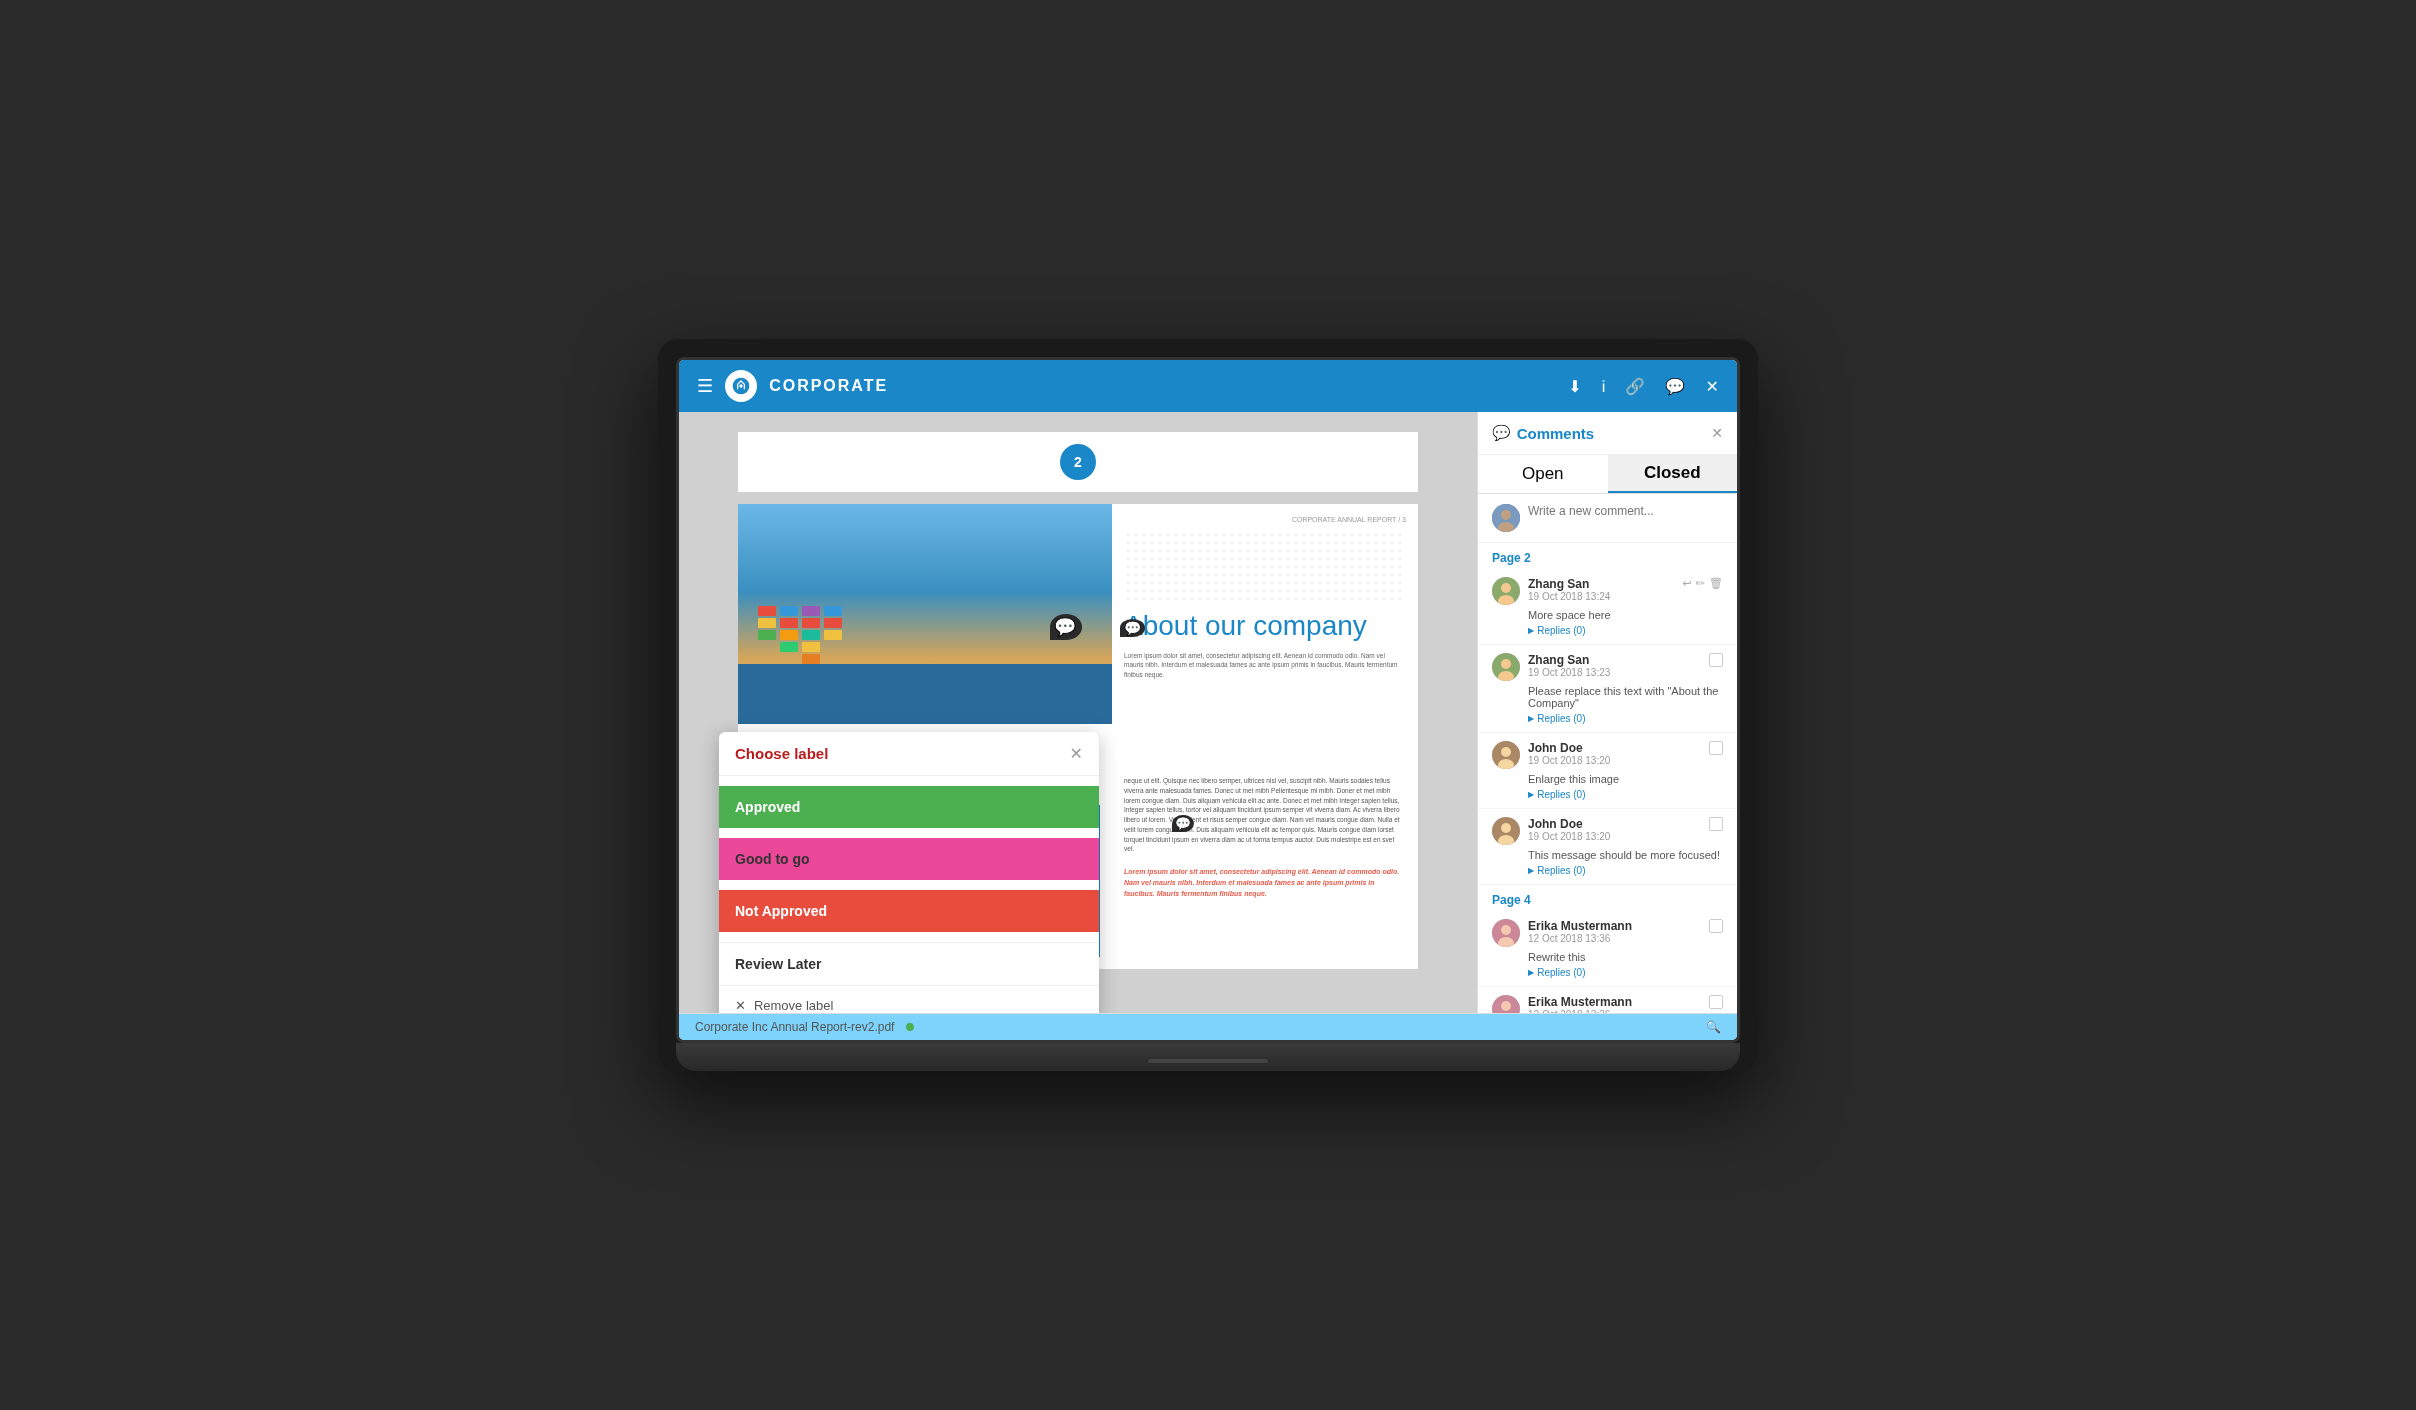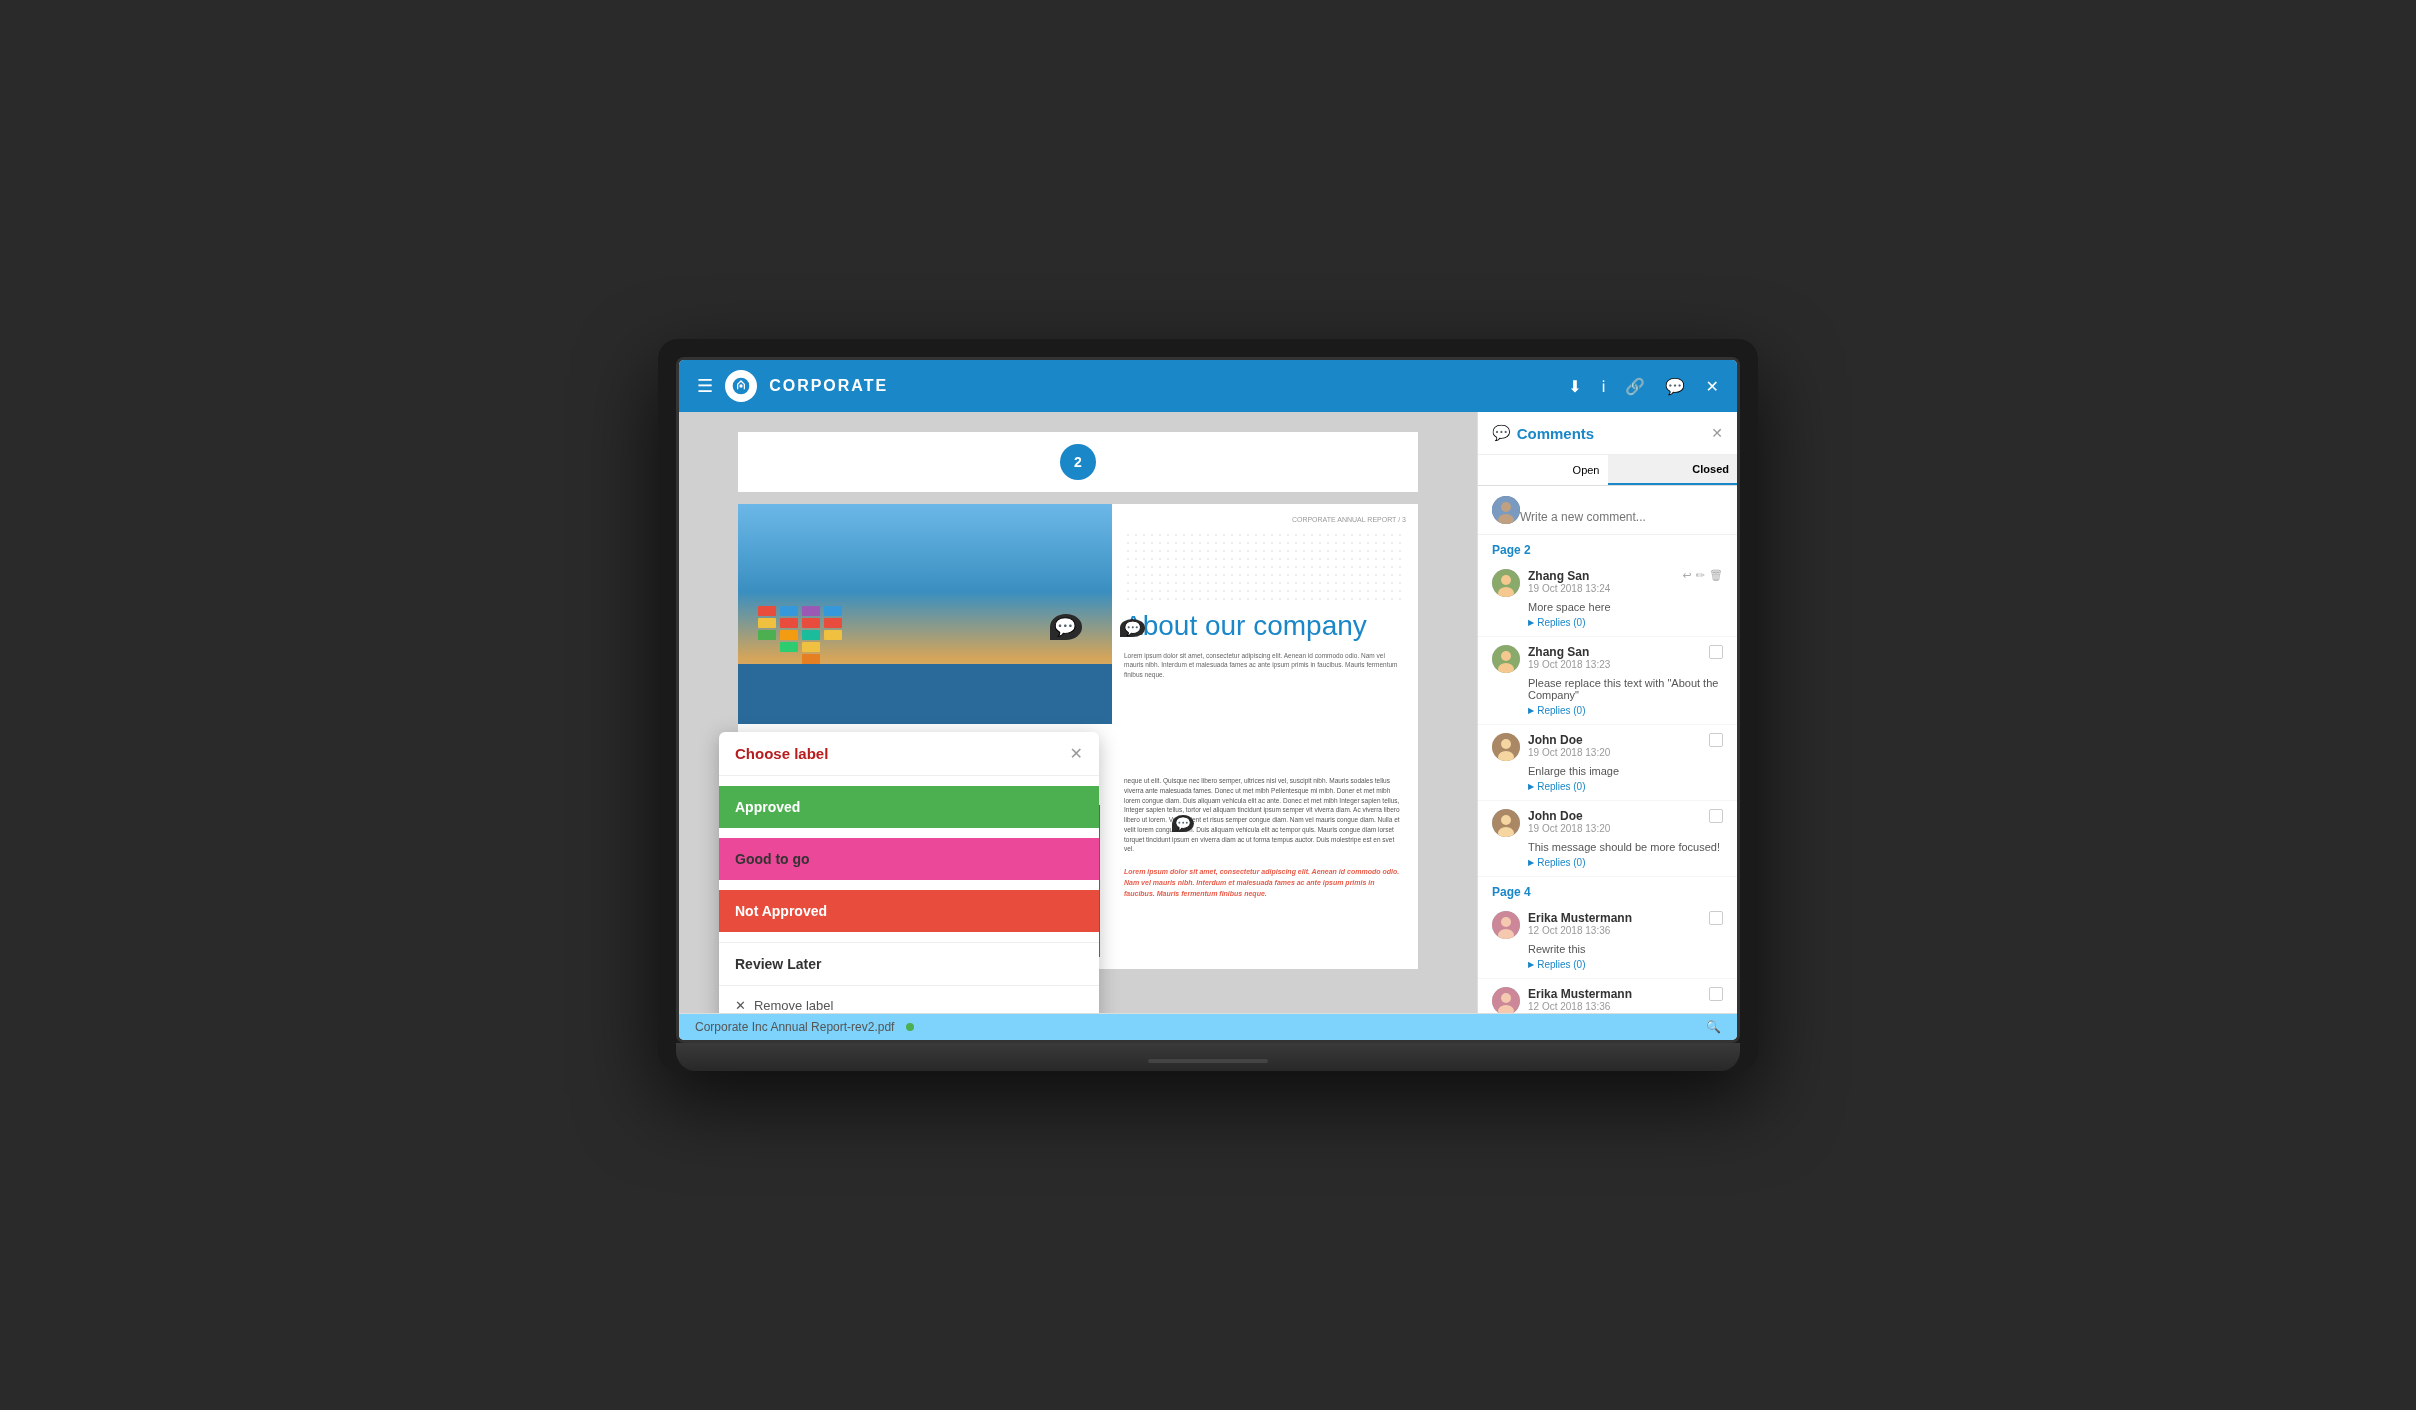--- a/index.html
+++ b/index.html
@@ -310,37 +310,38 @@
       font-size: 14px;
     }
     .comments-tabs {
       display: flex;
       border-bottom: 1px solid #ddd;
       flex-shrink: 0;
     }
     .tab-btn {
       flex: 1;
       padding: 8px;
-      text-align: right;
-      font-size: 11px;
+      text-align: center;
+      font-size: 17px;
       cursor: pointer;
       border: none;
       background: none;
     }
     .tab-btn.active {
       background: #f0f0f0;
       font-weight: 600;
     }
     .tab-btn.selected-tab {
       border-bottom: 2px solid #1a87c8;
     }
     .new-comment-row {
       padding: 10px 14px;
       display: flex;
-      align-items: flex-end;
+      align-items: flex-start;
+      gap: 8px;
       border-bottom: 1px solid #f0f0f0;
       flex-shrink: 0;
     }
     .avatar {
       width: 28px;
       height: 28px;
       border-radius: 50%;
       background: #b0b0b0;
       flex-shrink: 0;
       overflow: hidden;

